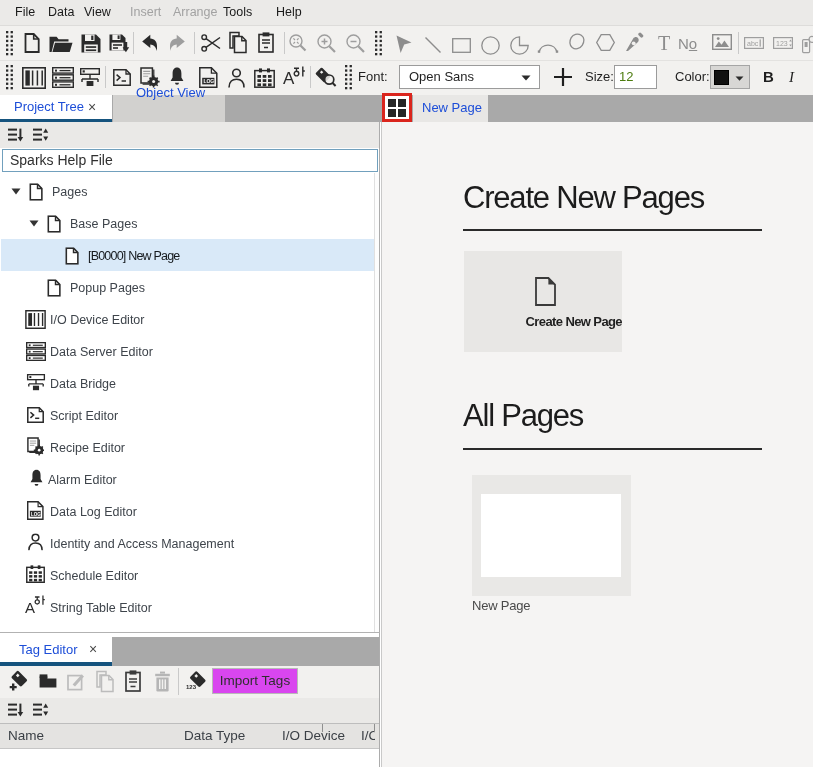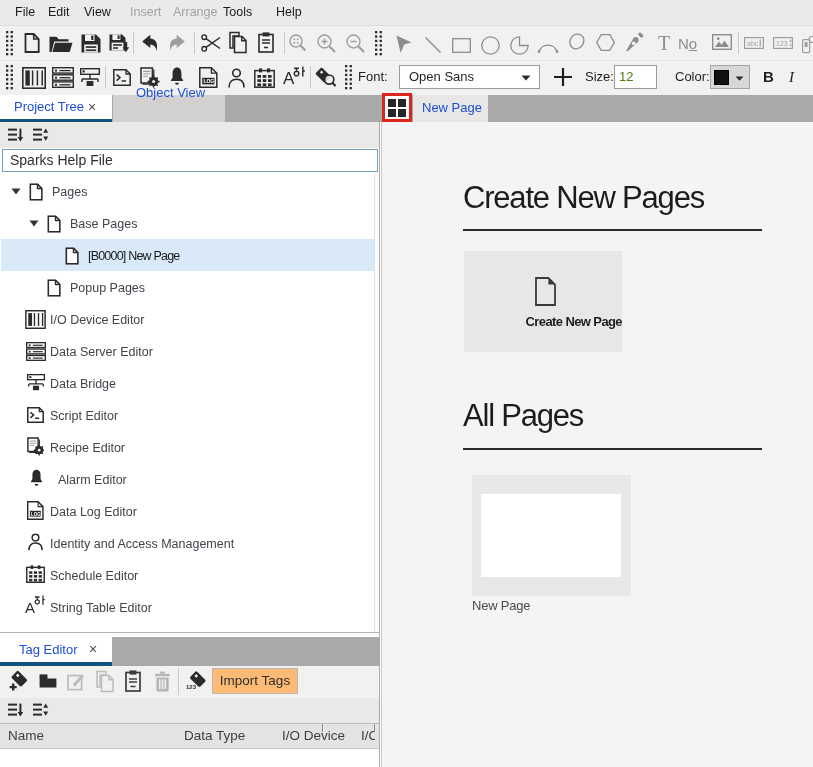--- a/index.html
+++ b/index.html
@@ -9,21 +9,21 @@
 .mdis{color:#a2a2a2}
 .sep1{position:absolute;width:1px;background:#c9c9c9}
 .tabtxt{font-size:13px;color:#1d4ed8}
 .trow{position:absolute;height:32px;line-height:32px;font-size:12.5px;color:#3e444b}
 svg{position:absolute;overflow:visible}
 </style>
 </head>
 <body>
 <div class="ab" style="left:0;top:0;width:813px;height:25px;background:#ebeae8;border-bottom:1px solid #dddcda"></div>
 <span class="menu" style="left:15px">File</span>
-<span class="menu" style="left:48px">Edit</span>
+<span class="menu" style="left:48px">Data</span>
 <span class="menu" style="left:84px">View</span>
 <span class="menu mdis" style="left:130px">Insert</span>
 <span class="menu mdis" style="left:173px">Arrange</span>
 <span class="menu" style="left:223px">Tools</span>
 <span class="menu" style="left:276px">Help</span>
 <div class="ab" style="left:0;top:26px;width:813px;height:69px;background:#f2f1ef"></div>
 <div class="ab" style="left:0;top:60px;width:813px;height:1px;background:#e3e2e0"></div>
 
 <svg style="left:6px;top:31px" width="8" height="24" viewBox="0 0 8 24">
     <g fill="#2b2b2b">
@@ -518,21 +518,21 @@
     <use href="#tscript"></use>
   </svg>
 <div class="trow" style="left:50px;top:400px">Script Editor</div>
 <svg style="left:27px;top:437px" width="17" height="19" viewBox="0 0 19 21">
     <use href="#trecipe"></use>
   </svg>
 <div class="trow" style="left:50px;top:432px">Recipe Editor</div>
 <svg style="left:30px;top:469px" width="13" height="20" viewBox="0 0 14 21">
     <use href="#tbell"></use>
   </svg>
-<div class="trow" style="left:58px;top:464px">Alarm Editor</div>
+<div class="trow" style="left:48px;top:464px">Alarm Editor</div>
 <svg style="left:27px;top:501px" width="17" height="19" viewBox="0 0 19 21">
     <use href="#tlog"></use>
   </svg>
 <div class="trow" style="left:50px;top:496px">Data Log Editor</div>
 <svg style="left:28px;top:533px" width="15" height="18" viewBox="0 0 17 20">
     <use href="#tperson"></use>
   </svg>
 <div class="trow" style="left:50px;top:528px">Identity and Access Management</div>
 <svg style="left:26px;top:565px" width="19" height="18" viewBox="0 0 21 20">
     <use href="#tcal"></use>
@@ -596,21 +596,21 @@
 <div class="sep1" style="left:178px;top:668px;height:27px"></div>
 
 <svg style="left:186px;top:670px" width="23" height="23" viewBox="0 0 23 23">
     <g transform="rotate(45 12 9)">
       <rect x="5" y="4.5" width="14" height="9.6" rx="1.4" fill="#2b2b2b"></rect>
       <rect x="7.3" y="6.8" width="2.6" height="2.6" fill="#f2f1ef"></rect>
     </g>
     <text x="0" y="18.6" font-size="6" font-weight="bold" fill="#2b2b2b" font-family="Liberation Sans">123</text>
   </svg>
 
-<div class="ab" style="left:212px;top:668px;width:86px;height:26px;background:#fdba74;border:1px solid #b9b9b9;box-sizing:border-box;text-align:center;line-height:24px;font-size:13.5px;color:#2f2f2f">Import Tags</div>
+<div class="ab" style="left:212px;top:668px;width:86px;height:26px;background:#d946ef;border:1px solid #b9b9b9;box-sizing:border-box;text-align:center;line-height:24px;font-size:13.5px;color:#2f2f2f">Import Tags</div>
 <div class="ab" style="left:0;top:698px;width:379px;height:25px;background:#eae9e7"></div>
 <svg style="left:8px;top:703px" width="16" height="15" viewBox="0 0 16 15">
     <g fill="#2b2b2b">
       <rect x="0" y="0.6" width="9" height="2"></rect>
       <rect x="0" y="5.6" width="9" height="2"></rect>
       <rect x="0" y="10.6" width="9" height="2"></rect>
       <rect x="11.4" y="0.6" width="2" height="9.4"></rect>
       <path d="M9.6 9 h5.6 l-2.8 4.6 z"></path>
     </g>
   </svg>

